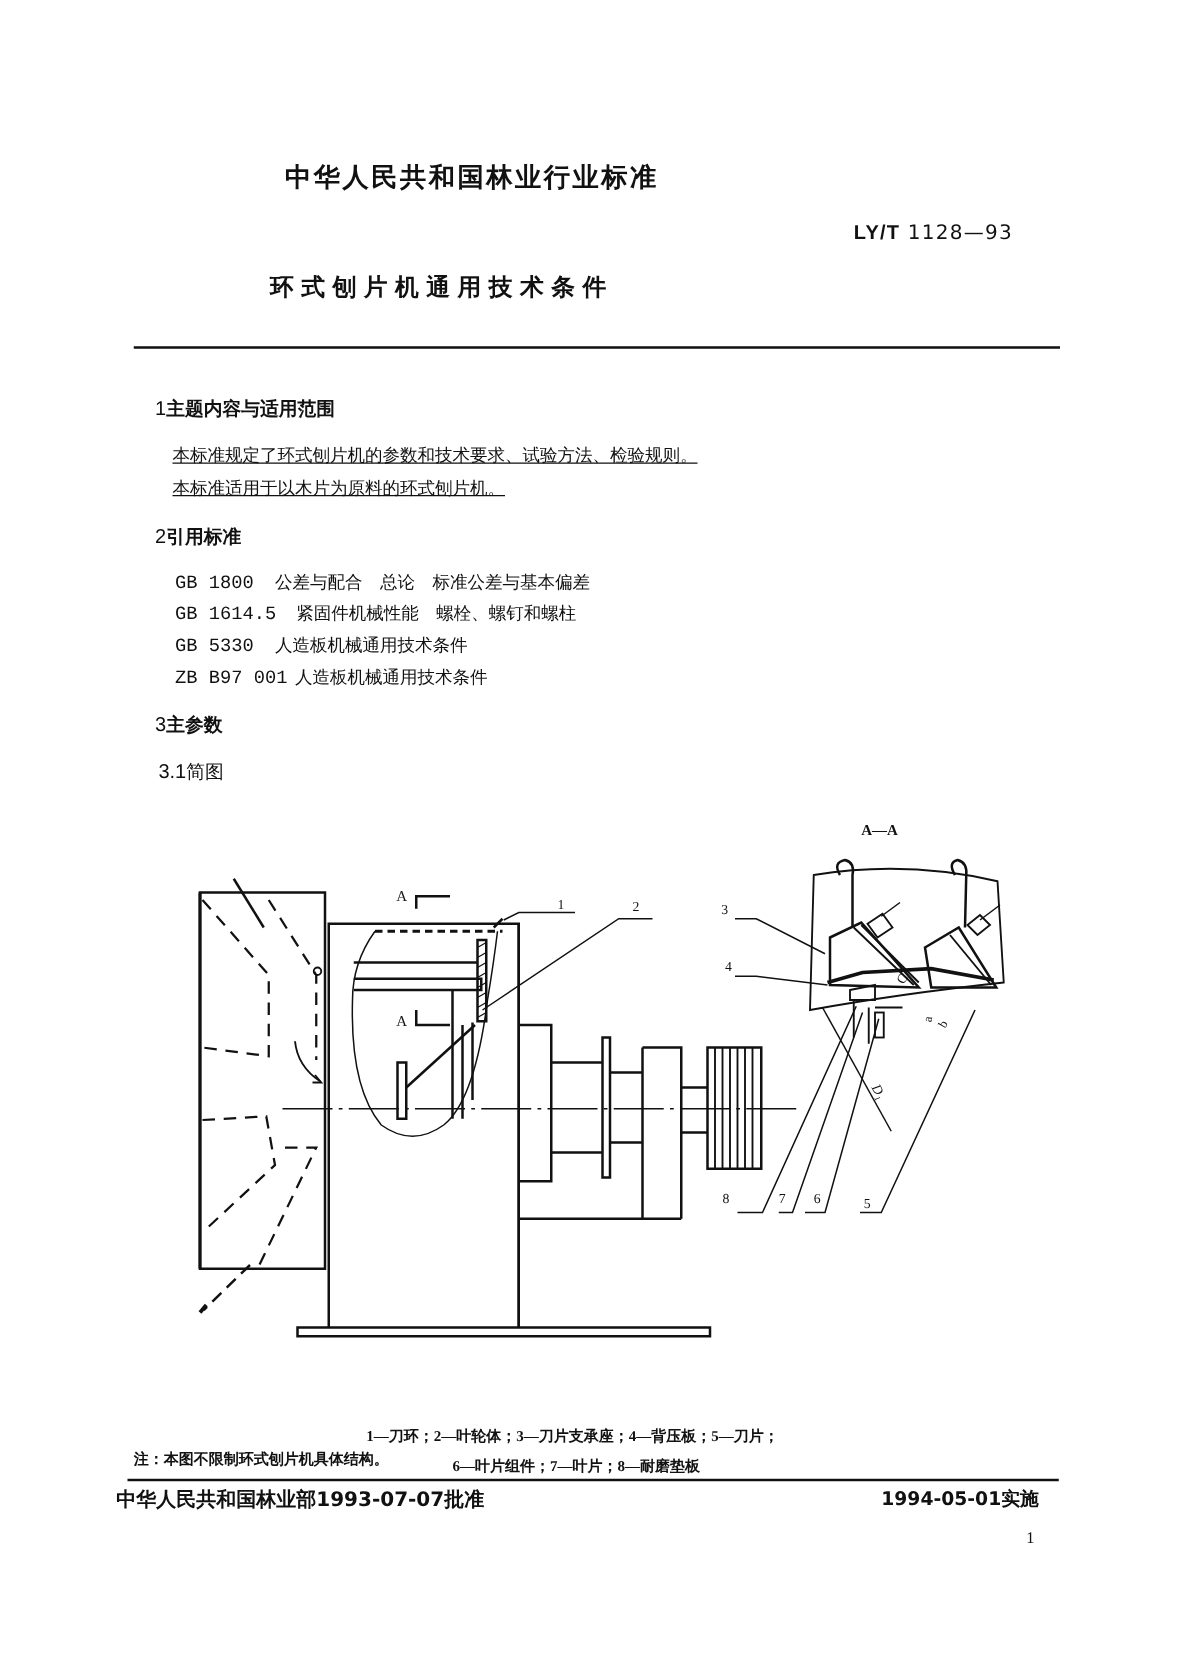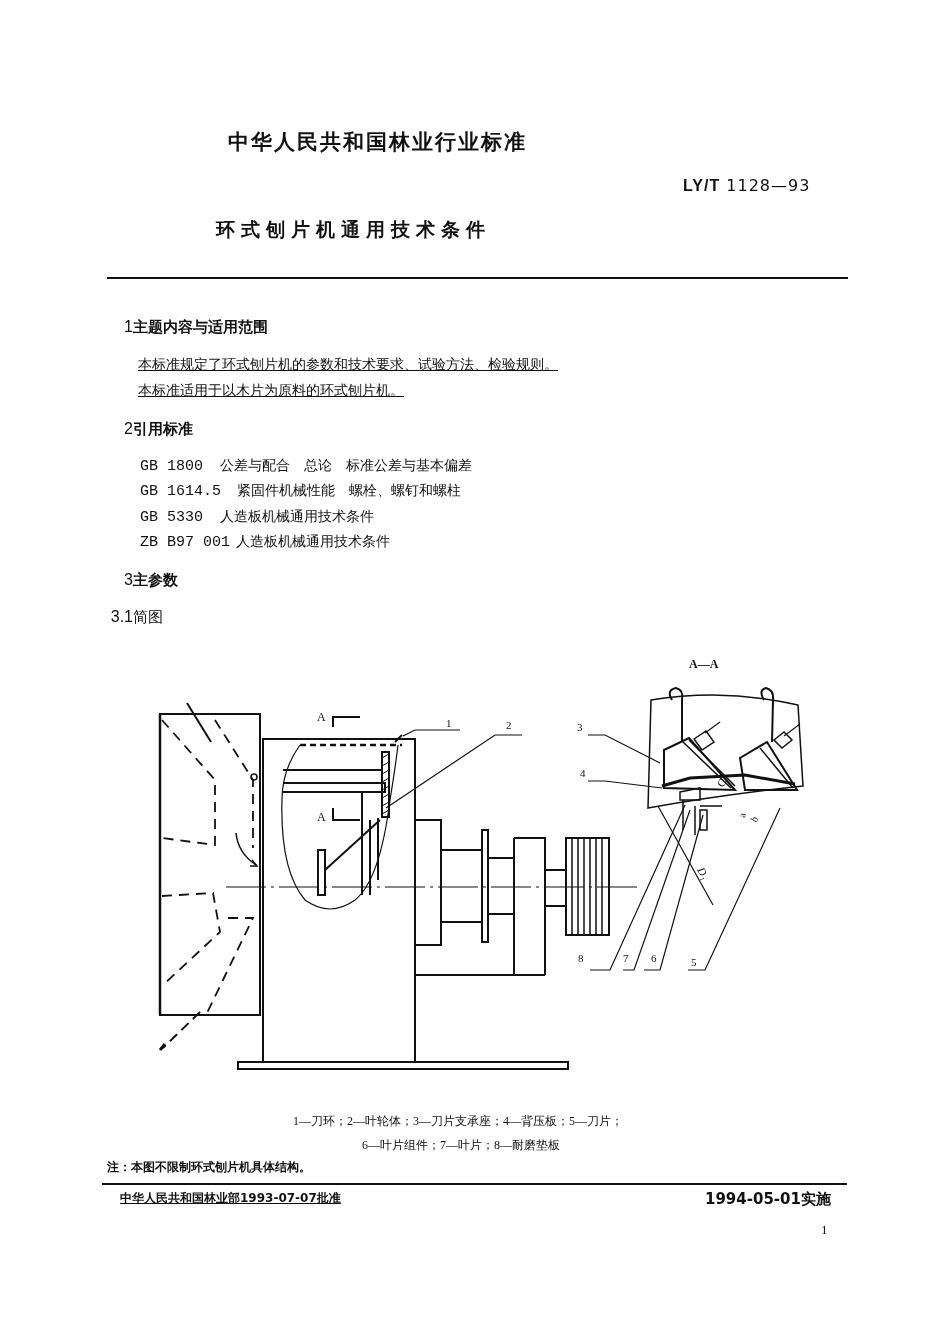--- a/index.html
+++ b/index.html
@@ -9,24 +9,24 @@
   .org-title { left: 228px; top: 116px; font-size: 21px; font-weight: bold; letter-spacing: 2px; margin-top: 12px; }
   .doc-title { left: 216px; top: 203px; font-size: 19px; font-weight: bold; letter-spacing: 6px; margin-top: 14px; }
   .code { left: 683px; top: 176px; font-size: 16px; letter-spacing: 1px; }
   .code .ly { font-family: Liberation Sans, sans-serif; font-weight: bold; }
   .rule-top { left: 107px; top: 277px; width: 741px; height: 2px; background: #111; }
   .h1 { font-size: 15px; font-weight: bold; text-align: right; }
   .h1 .num { display: inline-block; width: 26px; font-weight: normal; font-family: "Liberation Sans", sans-serif; font-size: 16px; }
   .para { font-size: 14px; text-decoration: underline; }
   .ref { font-size: 14px; }
   .ref .code-r { display: inline-block; font-family: Liberation Mono, monospace; font-size: 15px; }
-  .legend { font-size: 12px; font-family: "Liberation Serif", serif; font-weight: normal; }
+  .legend { font-size: 12px; font-family: "Liberation Serif", serif; font-weight: bold; margin-top: 28px; }
   .note { font-size: 12px; font-weight: bold; }
   .rule-bottom { left: 102px; top: 1183px; width: 745px; height: 2px; background: #111; }
-  .foot-left { left: 120px; top: 1190px; font-size: 12px; font-weight: bold; text-decoration: underline; }
+  .foot-left { left: 93px; top: 1190px; font-size: 16px; font-weight: bold; }
   .foot-right { left: 705px; top: 1190px; font-size: 15px; font-weight: bold; }
   .page-no { left: 821px; top: 1222px; font-size: 13px; font-family: "Liberation Serif", serif; }
   svg text { font-family: "Liberation Serif", serif; }
 </style>
 </head>
 <body>
 
 <div class="abs org-title">中华人民共和国林业行业标准</div>
 <div class="abs code">
   <span class="ly">LY/T</span>
@@ -53,21 +53,21 @@
 <div class="abs ref" style="left:140px; top:508px;">
   <span class="code-r" style="width:80px;">GB 5330</span><span>人造板机械通用技术条件</span>
 </div>
 <div class="abs ref" style="left:140px; top:533px;">
   <span class="code-r" style="width:96px;">ZB B97 001</span><span>人造板机械通用技术条件</span>
 </div>
 
 <div class="abs h1" style="left:107px; top:571px;">
   <span class="num">3</span><span>主参数</span>
 </div>
-<div class="abs h1" style="left:89px; top:608px; font-weight:normal;">
+<div class="abs h1" style="left:105px; top:608px; font-weight:normal;">
   <span class="num" style="width:44px;">3.1</span><span>简图</span>
 </div>
 
 <svg class="abs" style="left:0; top:0;" width="950" height="1344" fill="none" stroke="#111" stroke-width="2">
 
   <rect x="238" y="1062" width="330" height="7"></rect>
 
   <path d="M263 1062 V 739 H 415 V 1062"></path>
   <path d="M415 739 V 1062"></path>
 

